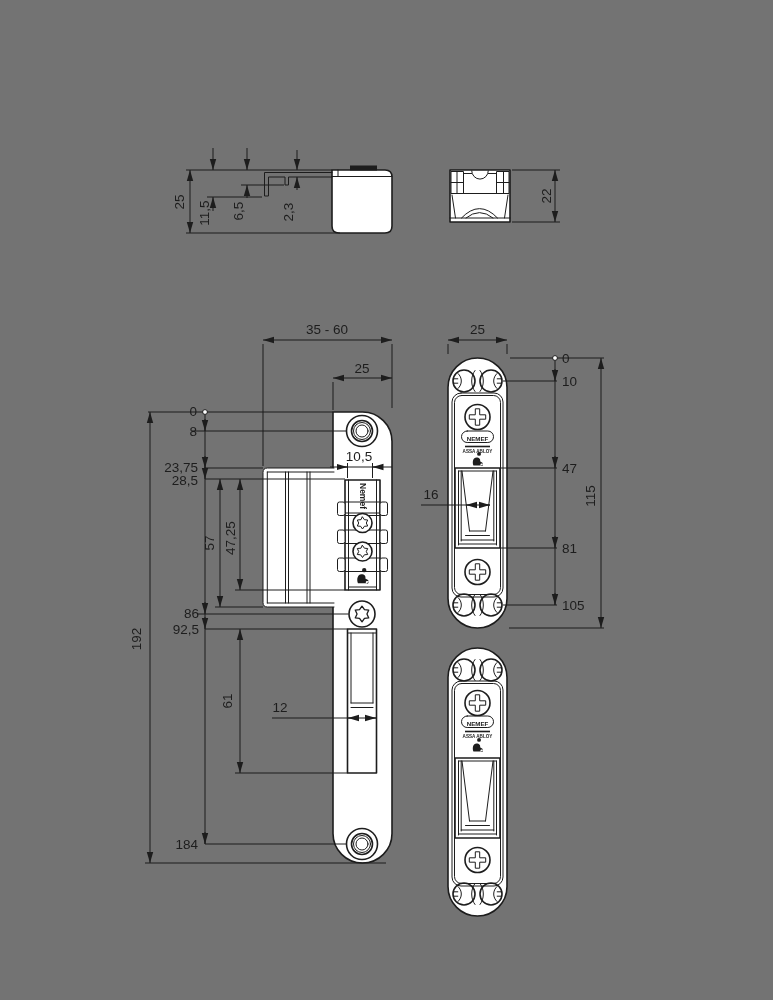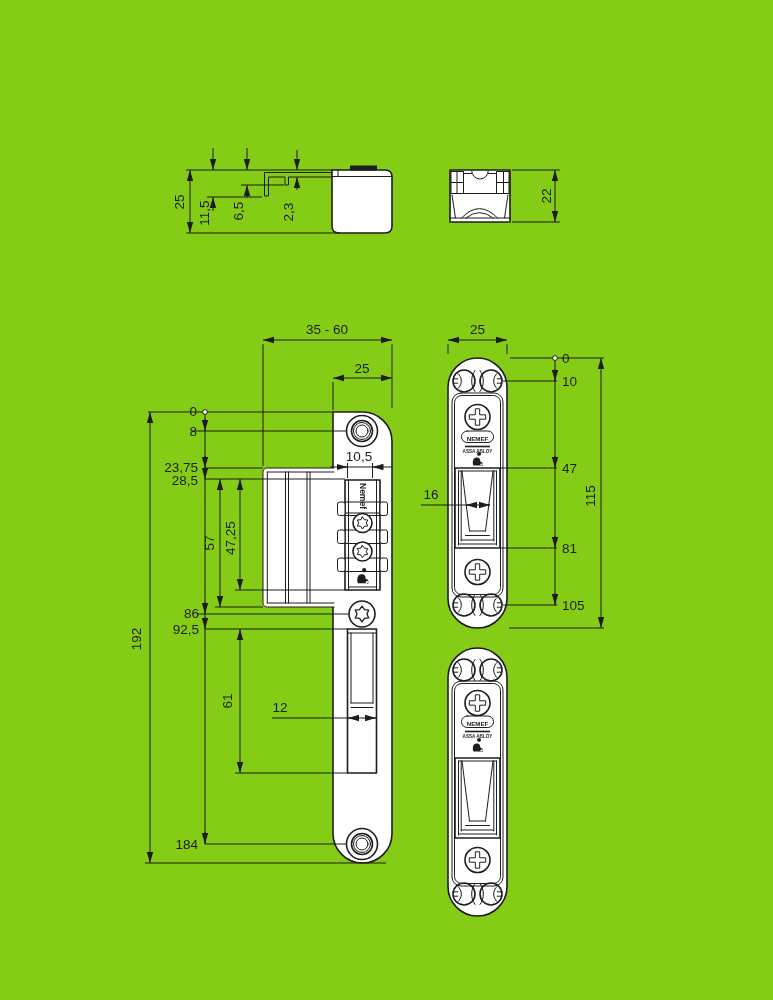--- a/index.html
+++ b/index.html
@@ -1,16 +1,16 @@
 <!DOCTYPE html>
 <html><head>
 <meta charset="utf-8">
 <style>
   html,body{margin:0;padding:0;background:#ffffff;}
-  .stage{position:relative;width:773px;height:1000px;background:#84cc16;overflow:hidden;}
+  .stage{position:relative;width:773px;height:1000px;background:#737373;overflow:hidden;}
   svg{display:block;}
   text{font-family:"Liberation Sans",sans-serif;fill:#1d1d1d;}
   .dim{font-size:13.5px;}
   .brand{font-weight:bold;}
   .g {fill:none;stroke:#1d1d1d;stroke-width:1.6;stroke-linejoin:round;stroke-linecap:round;}
   .gw{fill:#ffffff;stroke:#1d1d1d;stroke-width:1.6;stroke-linejoin:round;}
   .t {fill:none;stroke:#1d1d1d;stroke-width:1;stroke-linejoin:round;stroke-linecap:round;}
   .tw{fill:#ffffff;stroke:#1d1d1d;stroke-width:1;stroke-linejoin:round;}
   .d {fill:none;stroke:#1d1d1d;stroke-width:1;}
   .blk{fill:#1d1d1d;stroke:none;}

